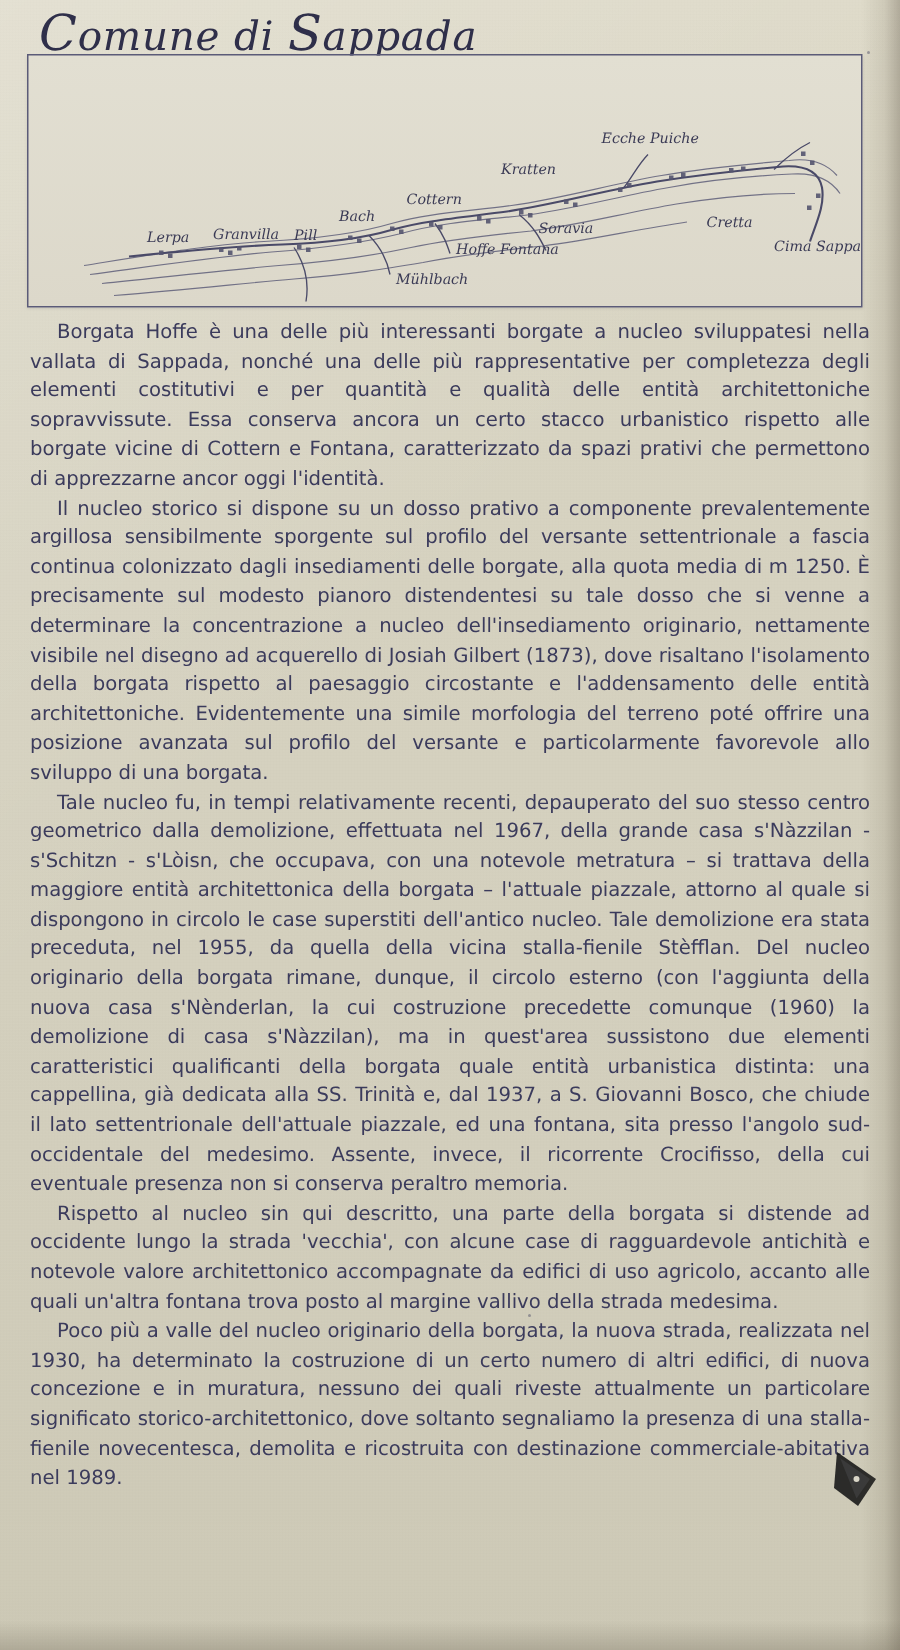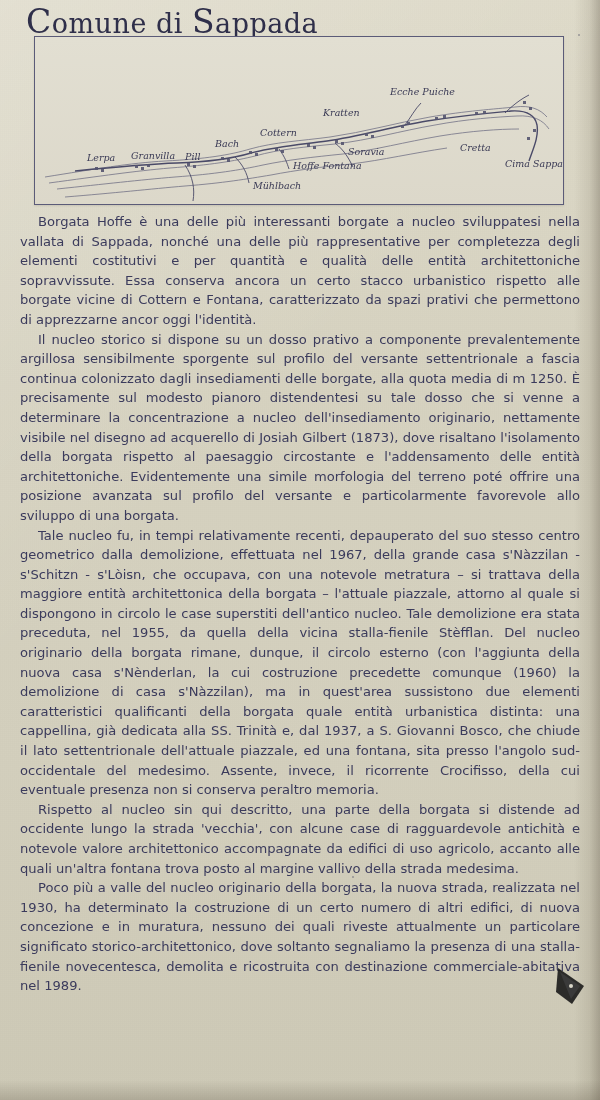--- a/index.html
+++ b/index.html
@@ -42,39 +42,41 @@
     left: 0; bottom: 0; height: 20px; width: 100%;
     background: linear-gradient(to bottom, rgba(90,80,60,0) 0%, rgba(70,60,45,0.22) 100%);
     pointer-events: none;
   }
 
   .title {
     position: absolute;
     left: 26px;
     top: 2px;
     font-family: "DejaVu Serif", serif;
+    font-style: italic;
     font-size: 27px;
     color: #2f2f4a;
     letter-spacing: .5px;
     white-space: nowrap;
   }
   .title .cap {
     font-size: 33px;
   }
 
   .map-box {
     position: absolute;
-    left: 34px;
+    left: 18px;
     top: 36px;
     width: 528px;
     height: 167px;
     border: 1px solid #5b5b78;
     background: linear-gradient(to bottom, #e2dfd2 0%, #dcd8ca 100%);
     box-shadow: 0 1px 2px rgba(0,0,0,0.10);
     overflow: hidden;
+    padding-left: 27px;
   }
   .map-svg { display:block; width:100%; height:100%; }
   .map-label {
     font-family: "DejaVu Serif", serif;
     font-style: italic;
     font-size: 9.5px;
     fill: #3a3a55;
   }
 
   .body-text {

